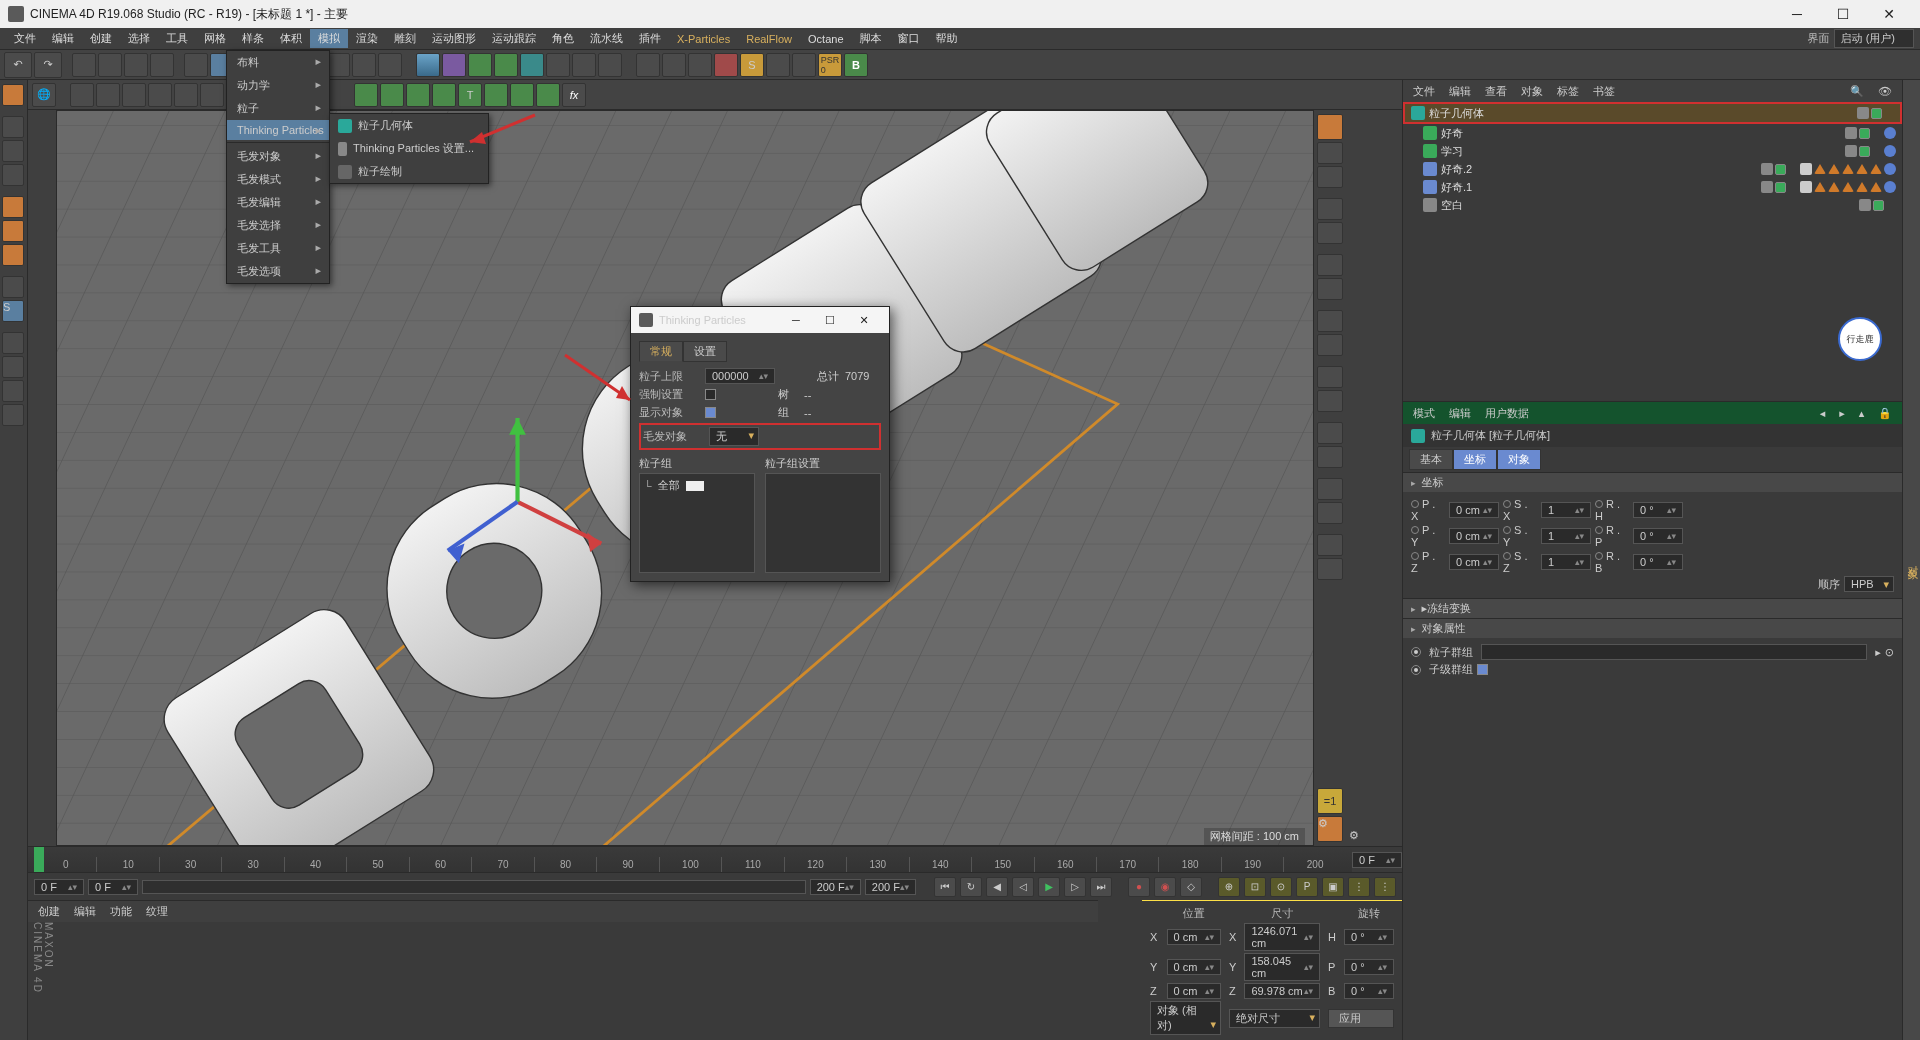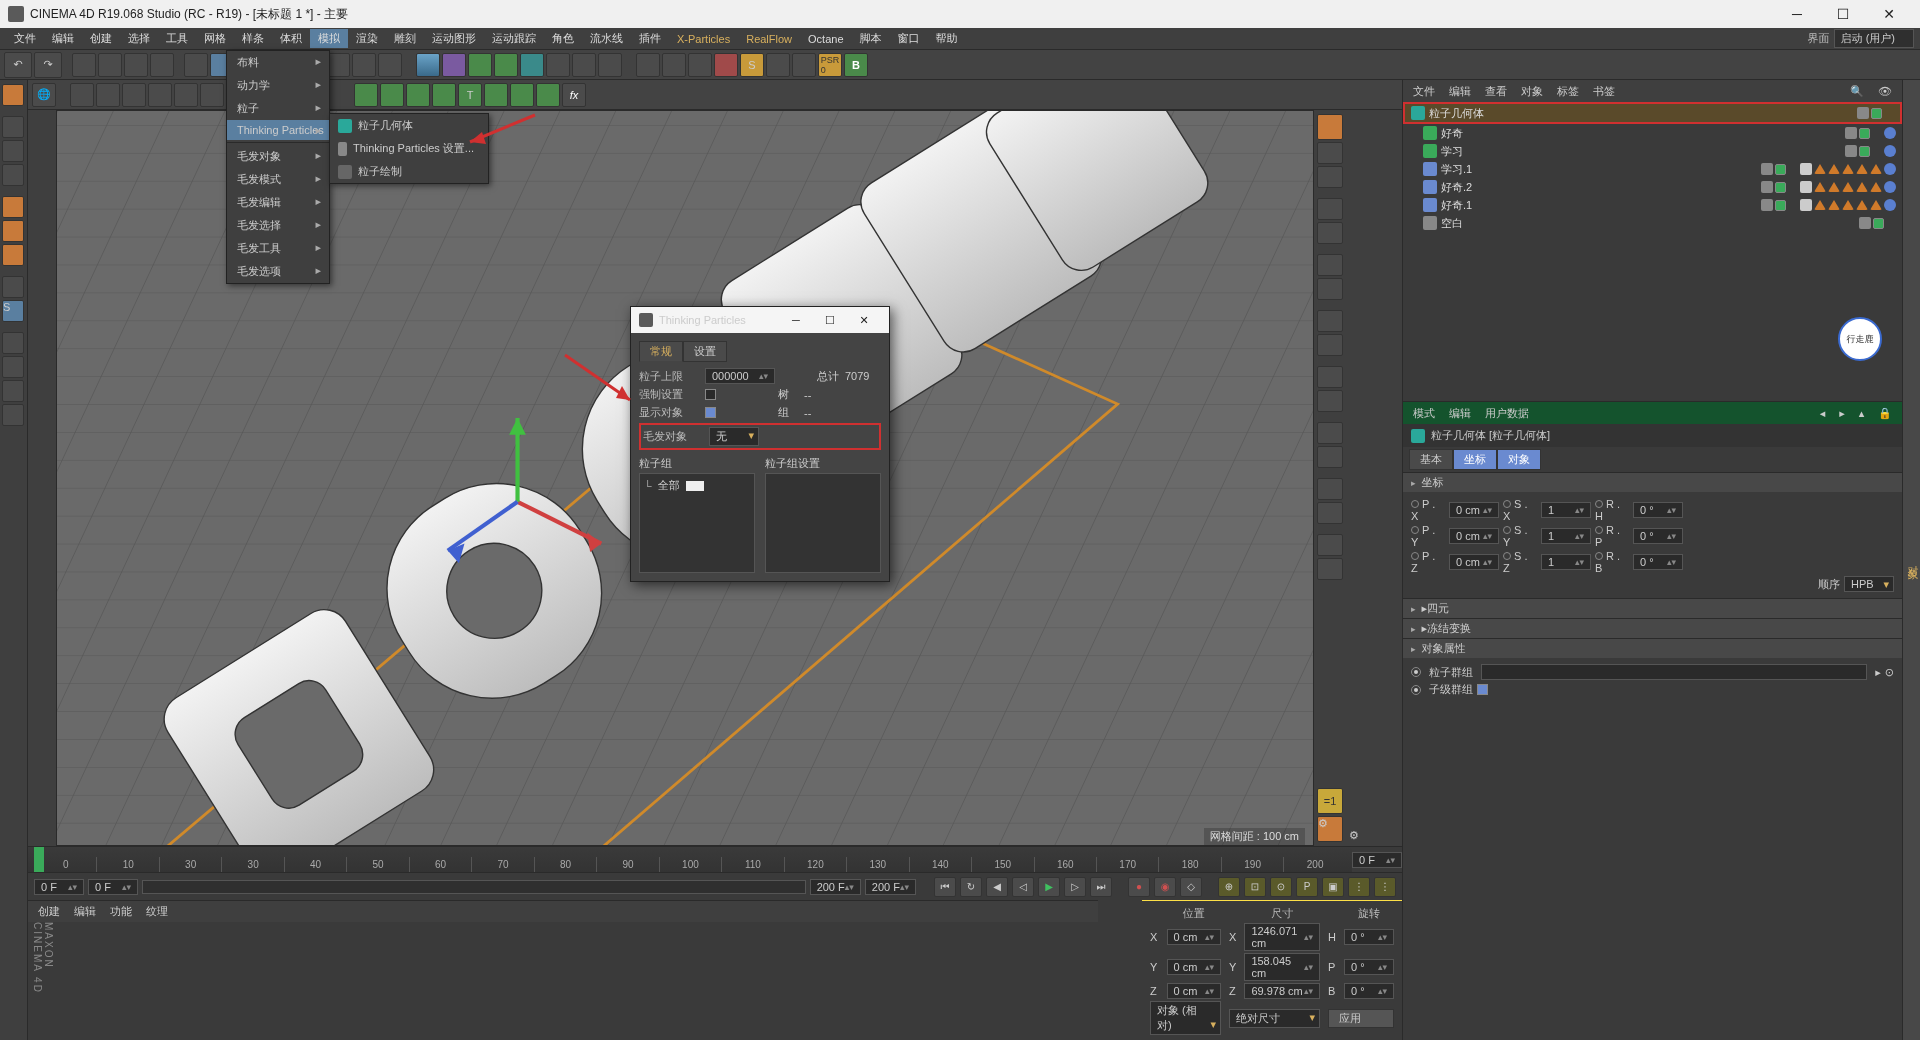--- a/index.html
+++ b/index.html
@@ -603,36 +603,20 @@
             <span class="name">学习</span>
             <div class="tags">
               <div class="tag" style="background: rgb(136, 136, 136);"></div>
               <div class="tag chk"></div>
               <div style="width: 10px;"></div>
               <div class="tag dot"></div>
             </div>
           </div>
           <div class="om-row" style="padding-left: 20px;">
             <div class="icn frac"></div>
-            <span class="name">学习.1</span>
-            <div class="tags">
-              <div class="tag" style="background: rgb(136, 136, 136);"></div>
-              <div class="tag chk"></div>
-              <div style="width: 10px;"></div>
-              <div class="tag" style="background: rgb(204, 204, 204);"></div>
-              <div class="tag tri"></div>
-              <div class="tag tri"></div>
-              <div class="tag tri"></div>
-              <div class="tag tri"></div>
-              <div class="tag tri"></div>
-              <div class="tag dot"></div>
-            </div>
-          </div>
-          <div class="om-row" style="padding-left: 20px;">
-            <div class="icn frac"></div>
             <span class="name">好奇.2</span>
             <div class="tags">
               <div class="tag" style="background: rgb(136, 136, 136);"></div>
               <div class="tag chk"></div>
               <div style="width: 10px;"></div>
               <div class="tag" style="background: rgb(204, 204, 204);"></div>
               <div class="tag tri"></div>
               <div class="tag tri"></div>
               <div class="tag tri"></div>
               <div class="tag tri"></div>
@@ -742,23 +726,20 @@
                 <span>0 °</span>
                 <span class="spin">▴▾</span>
               </div>
           </div>
           <div class="crow" style="justify-content:flex-end;">
             <span>顺序</span>
             <div class="selbox">HPB</div>
           </div>
         </div>
       </div>
-      <div class="section">
-          <div class="shdr">▸四元</div>
-        </div>
       <div class="section">
           <div class="shdr">▸冻结变换</div>
         </div>
       <div class="section">
           <div class="shdr">对象属性</div>
         <div class="coords">
           <div class="crow">
               <span class="radio on"></span>
               <span>粒子群组</span>
             <div style="flex:1;height:16px;background:#2a2a2a;border:1px solid #555;margin:0 4px;"></div>

